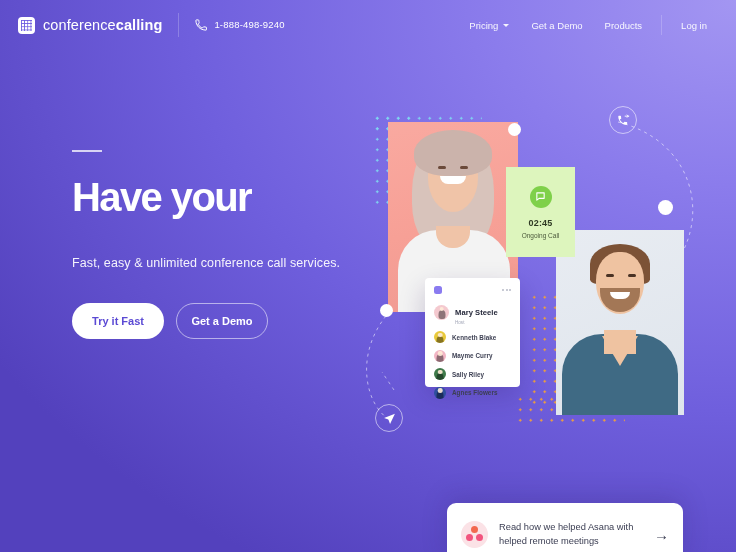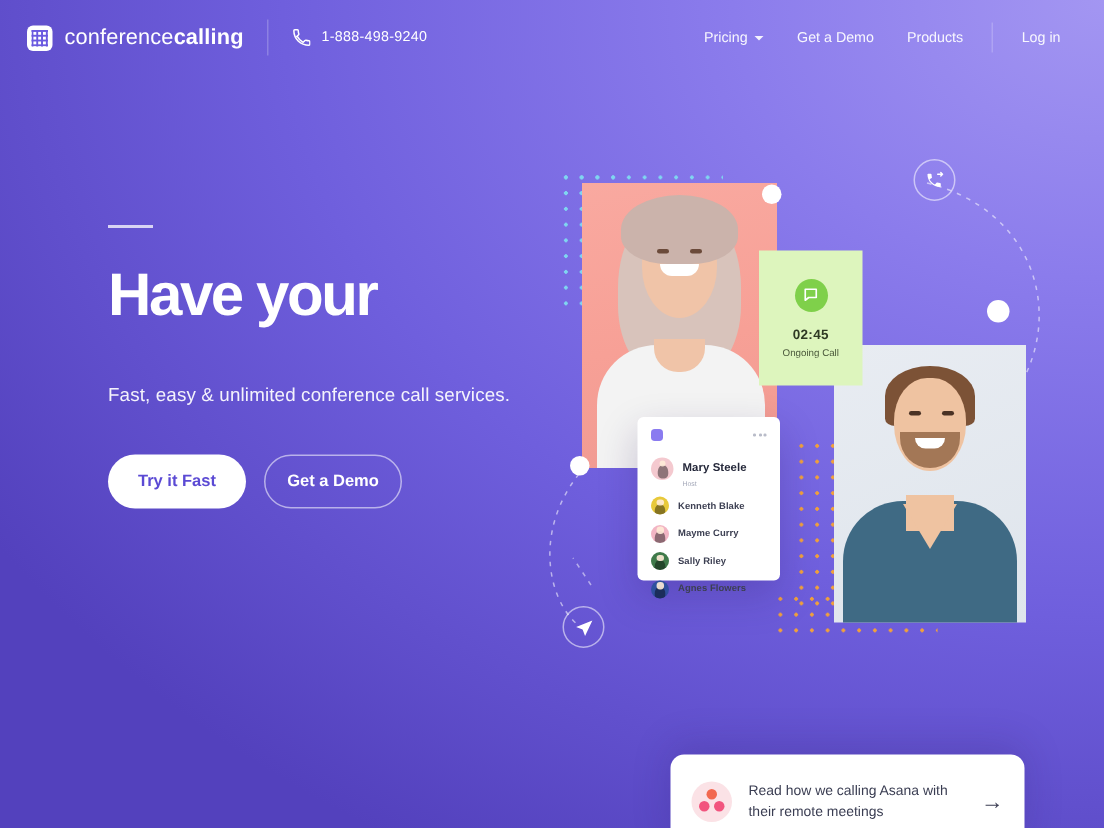--- a/index.html
+++ b/index.html
@@ -357,17 +357,17 @@
     <span class="dot-w d2"></span>
     <span class="dot-w d3"></span>
   </div>
 
   <div class="case-card">
     <div class="asana">
       <i class="a1"></i>
         <i class="a2"></i>
         <i class="a3"></i>
     </div>
-    <div class="case-text">Read how we calling Asana with their remote meetings</div>
+    <div class="case-text">Read how we helped Asana with helped remote meetings</div>
     <div class="case-arrow">→</div>
   </div>
 
 </div>
 
 </body></html>

